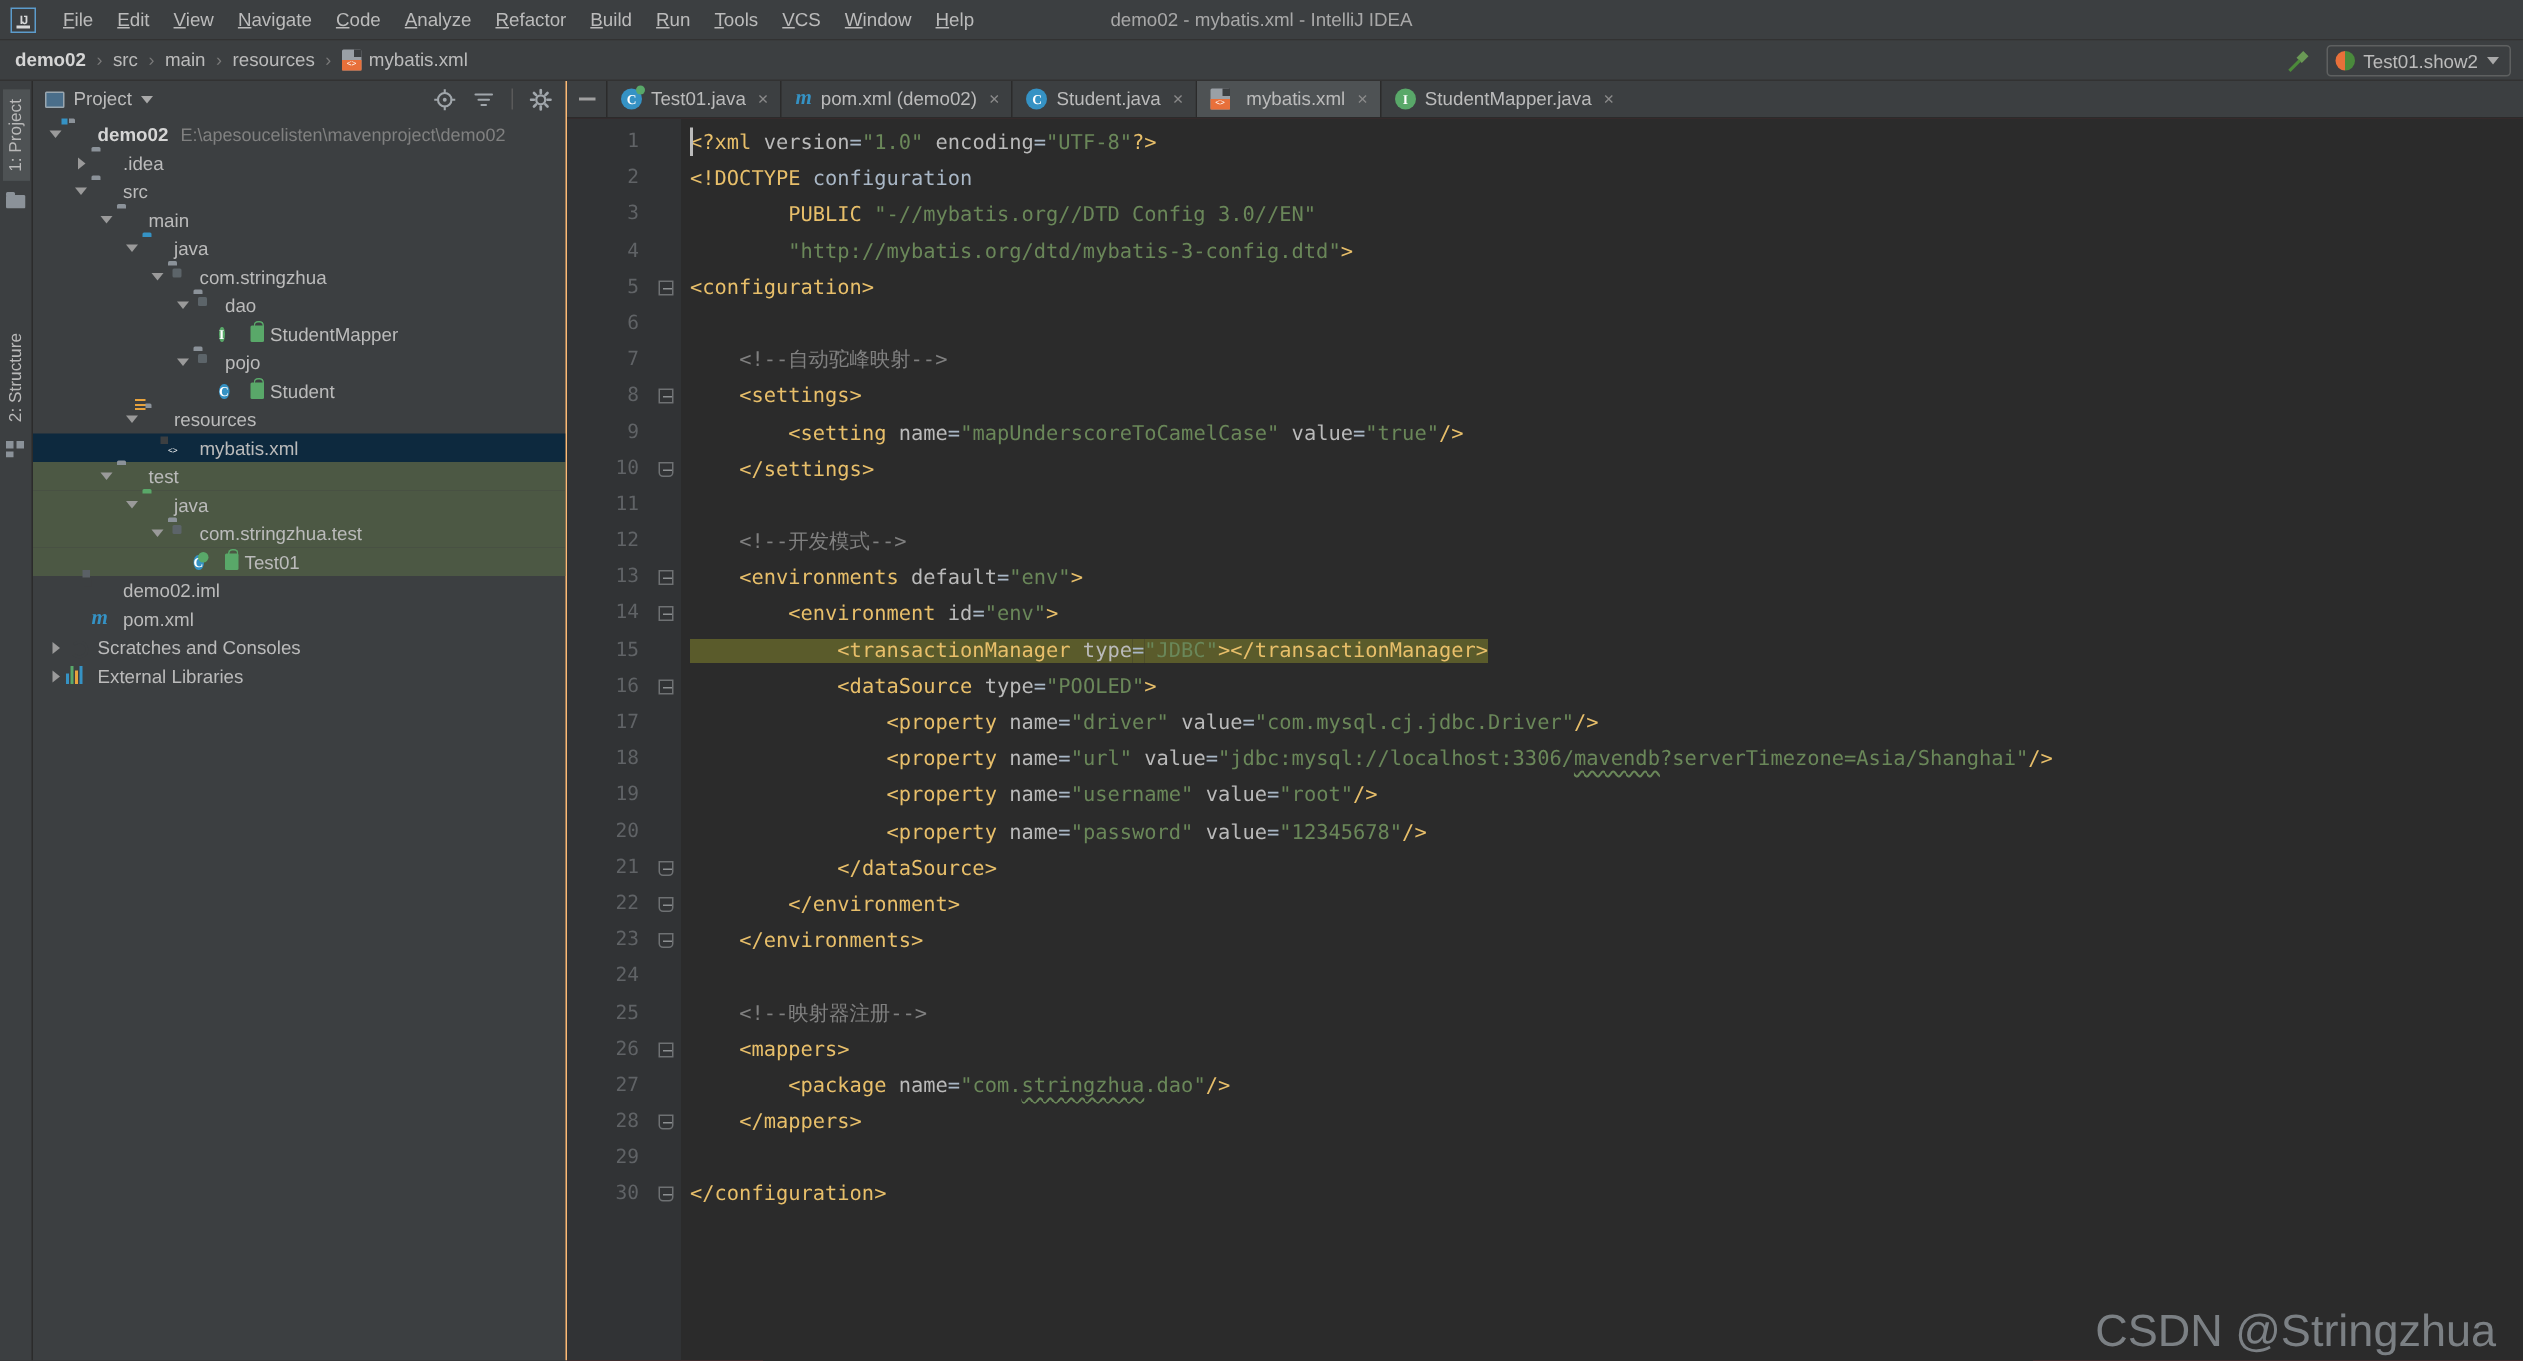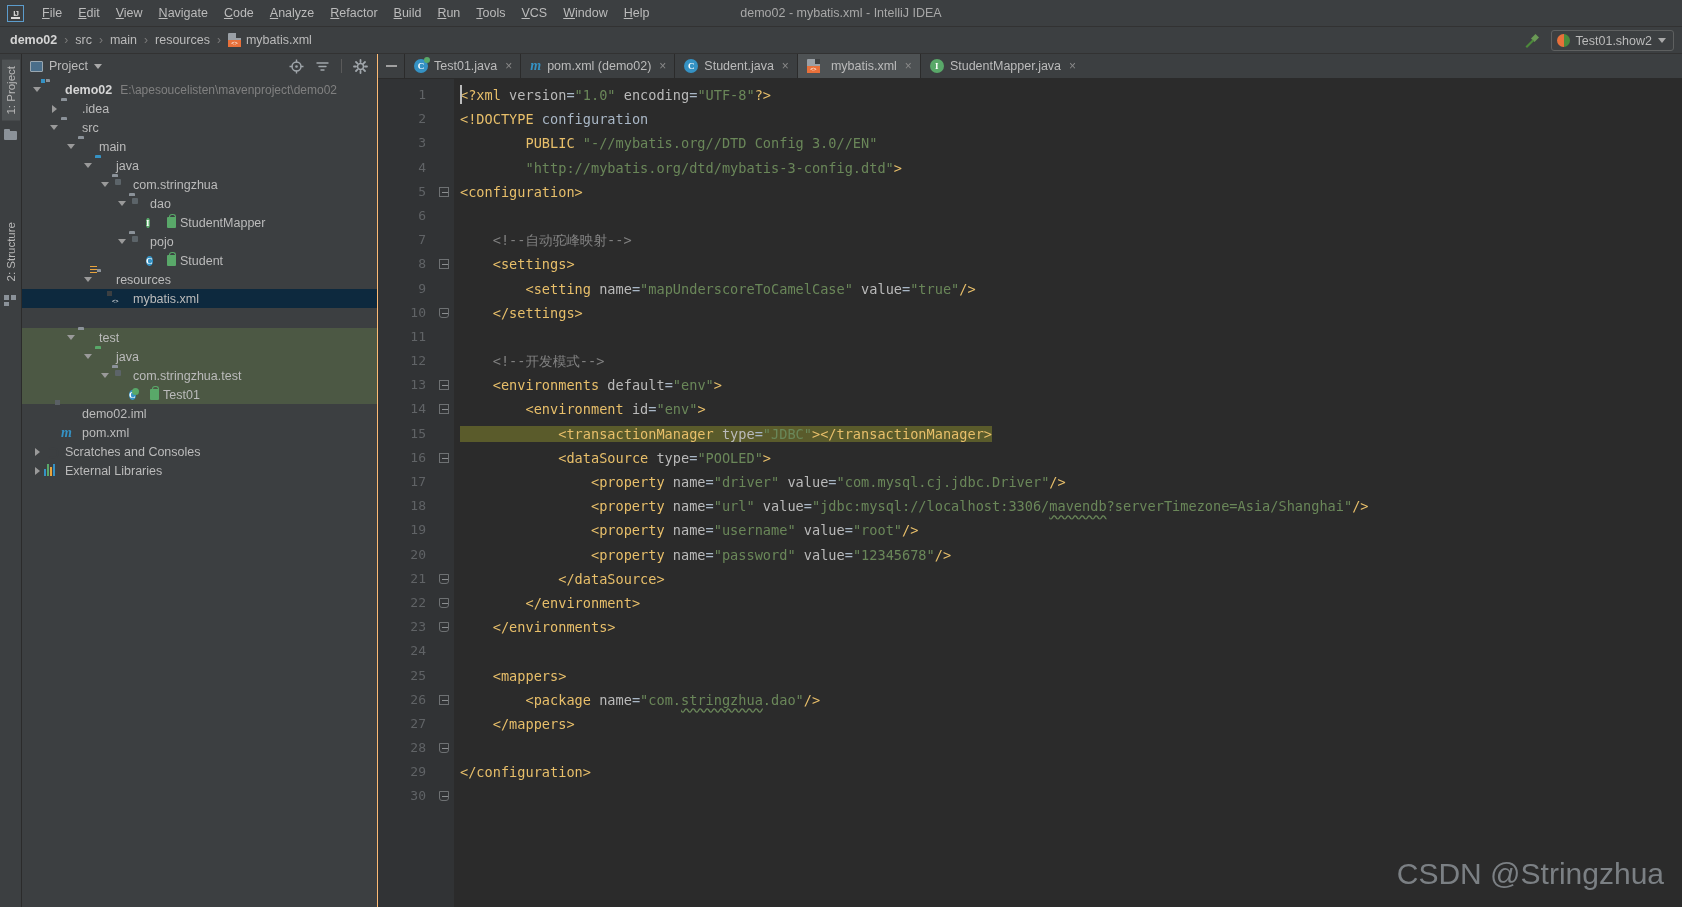--- a/index.html
+++ b/index.html
@@ -222,21 +222,21 @@
   .attr { color: #bababa; }
   .str { color: #6a8759; }
   .cmt { color: #808080; }
   .pi  { color: #e8bf6a; }
   .plain { color: #a9b7c6; }
   .sel { background: #5a5b2b; }
   .underline-warn { text-decoration: underline; text-decoration-style: wavy; text-decoration-color: #6a8759; text-underline-offset:3px;}
   .caret { position:absolute; width:1.5px; height:19px; background:#bbbbbb; left:6px; top:6px; }
 
   .watermark {
-    position: absolute; right: 18px; bottom: 16px;
+    position: absolute; right: 18px; bottom: 2px;
     font-size: 30px; color: #8a8f94; opacity: .85;
     font-family: "Liberation Sans", sans-serif; pointer-events:none;
   }
 </style>
 </head>
 <body>
 
 <div class="menubar">
   <div class="ij-logo">IJ</div>
   <div id="menu-items" style="display:flex;align-items:center">
@@ -419,21 +419,21 @@
             <span class="arrow-d"></span>
           </span>
           <span class="ticon"><span class="fld"><span class="badge-or"></span></span></span>
           <span class="tlabel">resources</span>
         </div>
         <div class="trow selected" style="padding-left: 76px;">
           <span class="tw"></span>
           <span class="ticon"><span class="xml-ic"></span></span>
           <span class="tlabel">mybatis.xml</span>
         </div>
-        <div class="trow testroot" style="padding-left: 42px; margin-top: 20px;">
+        <div class="trow testroot" style="padding-left: 42px;">
           <span class="tw">
             <span class="arrow-d"></span>
           </span>
           <span class="ticon"><span class="fld"></span></span>
           <span class="tlabel">test</span>
         </div>
         <div class="trow testroot" style="padding-left: 59px;">
           <span class="tw">
             <span class="arrow-d"></span>
           </span>
@@ -628,20 +628,21 @@
           <div class="cl"><span class="plain sel">            </span><span class="tag sel">&lt;transactionManager</span><span class="plain sel"> </span><span class="attr sel">type</span><span class="plain sel">=</span><span class="str sel">"JDBC"</span><span class="tag sel">&gt;&lt;/transactionManager&gt;</span></div>
           <div class="cl"><span class="plain">            </span><span class="tag">&lt;dataSource</span><span class="plain"> </span><span class="attr">type</span><span class="plain">=</span><span class="str">"POOLED"</span><span class="tag">&gt;</span></div>
           <div class="cl"><span class="plain">                </span><span class="tag">&lt;property</span><span class="plain"> </span><span class="attr">name</span><span class="plain">=</span><span class="str">"driver"</span><span class="plain"> </span><span class="attr">value</span><span class="plain">=</span><span class="str">"com.mysql.cj.jdbc.Driver"</span><span class="tag">/&gt;</span></div>
           <div class="cl"><span class="plain">                </span><span class="tag">&lt;property</span><span class="plain"> </span><span class="attr">name</span><span class="plain">=</span><span class="str">"url"</span><span class="plain"> </span><span class="attr">value</span><span class="plain">=</span><span class="str">"jdbc:mysql://localhost:3306/</span><span class="str underline-warn">mavendb</span><span class="str">?serverTimezone=Asia/Shanghai"</span><span class="tag">/&gt;</span></div>
           <div class="cl"><span class="plain">                </span><span class="tag">&lt;property</span><span class="plain"> </span><span class="attr">name</span><span class="plain">=</span><span class="str">"username"</span><span class="plain"> </span><span class="attr">value</span><span class="plain">=</span><span class="str">"root"</span><span class="tag">/&gt;</span></div>
           <div class="cl"><span class="plain">                </span><span class="tag">&lt;property</span><span class="plain"> </span><span class="attr">name</span><span class="plain">=</span><span class="str">"password"</span><span class="plain"> </span><span class="attr">value</span><span class="plain">=</span><span class="str">"12345678"</span><span class="tag">/&gt;</span></div>
           <div class="cl"><span class="plain">            </span><span class="tag">&lt;/dataSource&gt;</span></div>
           <div class="cl"><span class="plain">        </span><span class="tag">&lt;/environment&gt;</span></div>
           <div class="cl"><span class="plain">    </span><span class="tag">&lt;/environments&gt;</span></div>
           <div class="cl">&nbsp;</div>
+          <div class="cl"><span class="plain">    </span><span class="cmt">&lt;!--映射器注册--&gt;</span></div>
           <div class="cl"><span class="plain">    </span><span class="tag">&lt;mappers&gt;</span></div>
           <div class="cl"><span class="plain">        </span><span class="tag">&lt;package</span><span class="plain"> </span><span class="attr">name</span><span class="plain">=</span><span class="str">"com.</span><span class="str underline-warn">stringzhua</span><span class="str">.dao"</span><span class="tag">/&gt;</span></div>
           <div class="cl"><span class="plain">    </span><span class="tag">&lt;/mappers&gt;</span></div>
           <div class="cl">&nbsp;</div>
           <div class="cl"><span class="tag">&lt;/configuration&gt;</span></div>
         </div>
       <div class="watermark">CSDN @Stringzhua</div>
     </div>
   </div>
 </div>

